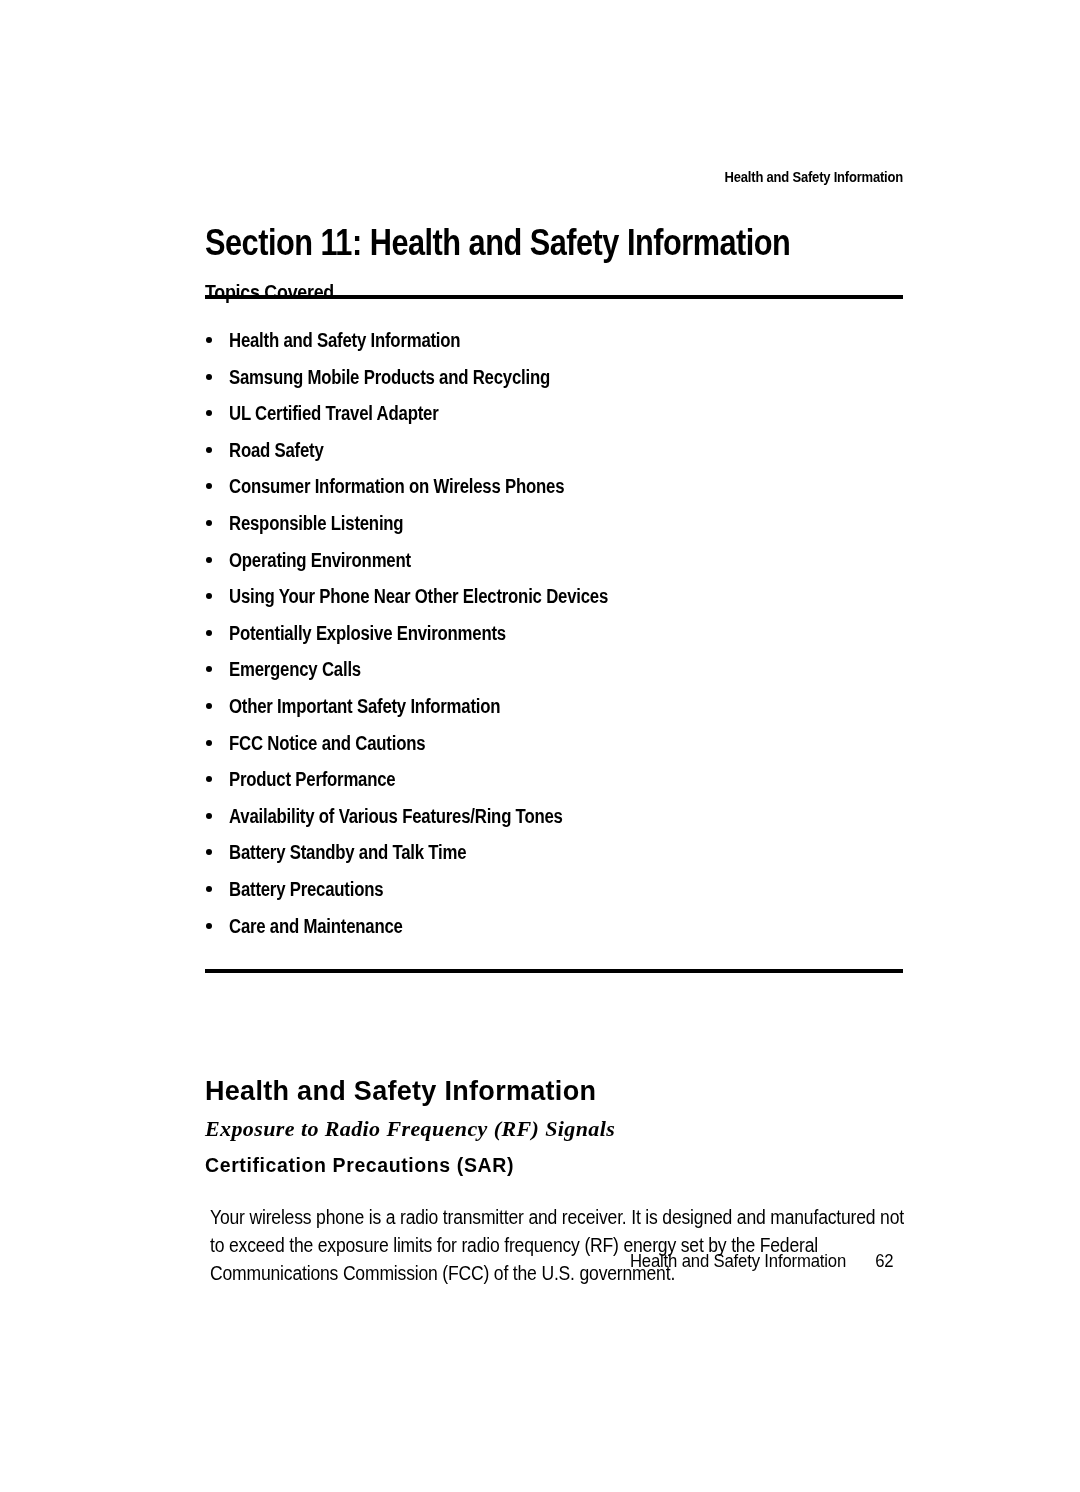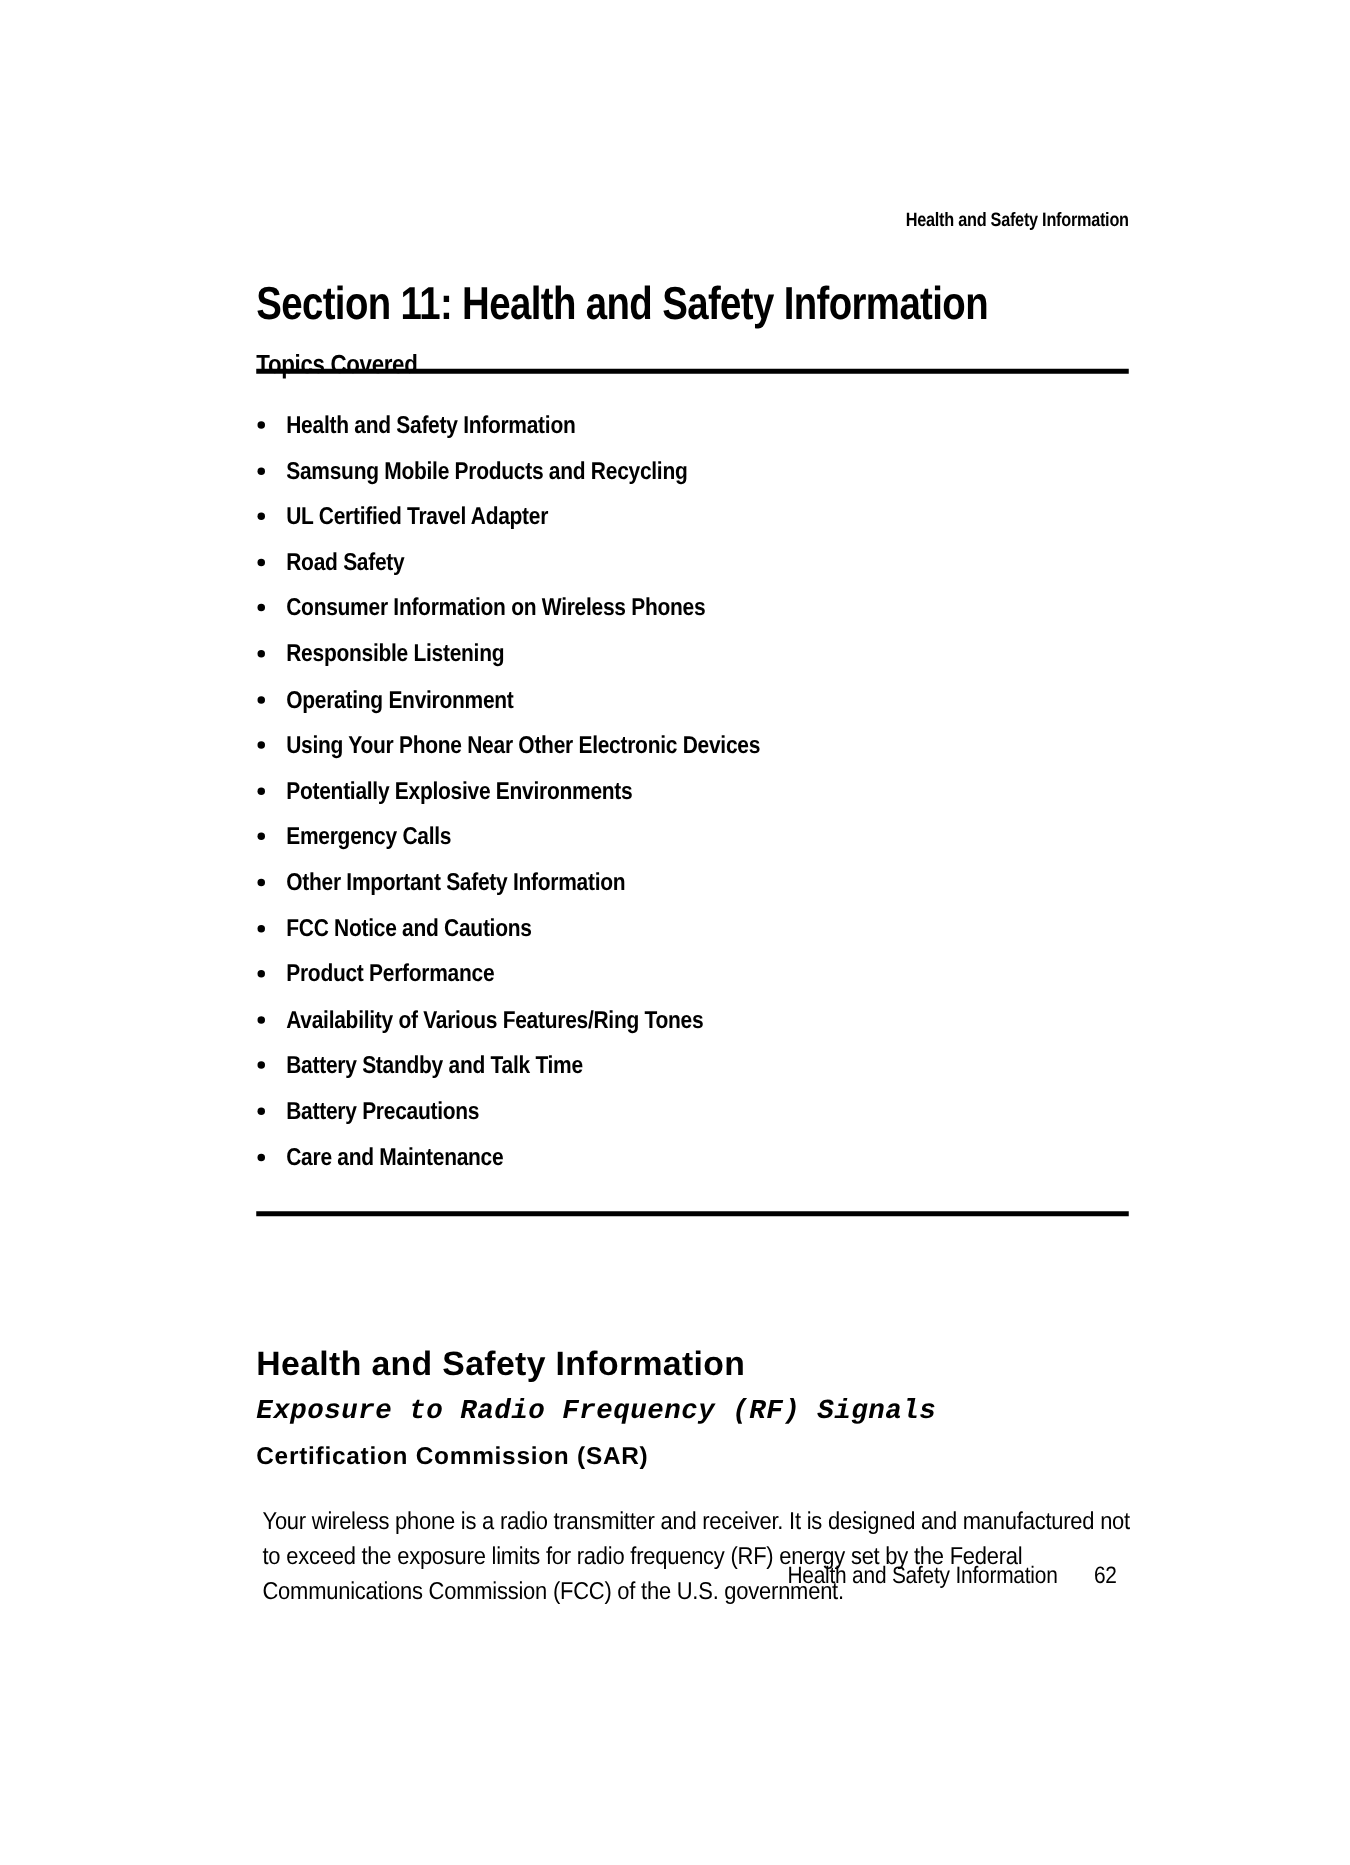--- a/index.html
+++ b/index.html
@@ -145,21 +145,21 @@
     line-height: 32px;
     letter-spacing: 0.3px;
     white-space: nowrap;
   }
 
   
   .h-sub {
     position: absolute;
     top: 1093px;
     left: 205px;
-    font-family: Liberation Mono, monospace;
+    font-family: Liberation Serif, serif;
     font-weight: bold;
     font-style: italic;
     font-size: 22px;
     line-height: 27px;
     letter-spacing: 0.4px;
     white-space: nowrap;
   }
 
   
   .h-sub2 {
@@ -250,21 +250,21 @@
       <li><span class="bullet-dot"></span><span class="bullet-text">Care and Maintenance</span></li>
     </ul>
 
   <div class="rule rule-bottom"></div>
 
 
   <h2 class="h-main">Health and Safety Information</h2>
 
   <h3 class="h-sub">Exposure to Radio Frequency (RF) Signals</h3>
 
-  <h4 class="h-sub2">Certification Commission (SAR)</h4>
+  <h4 class="h-sub2">Certification Precautions (SAR)</h4>
 
   <p class="body-paragraph">
       <span class="squeeze">Your wireless phone is a radio transmitter and receiver. It is designed and manufactured not to exceed the exposure limits for radio frequency (RF) energy set by the Federal Communications Commission (FCC) of the U.S. government.</span>
     </p>
 
   <div class="footer">
     <span class="footer-inner">
       <span>Health and Safety Information</span>
       <span class="footer-page-number">62</span>
     </span>

